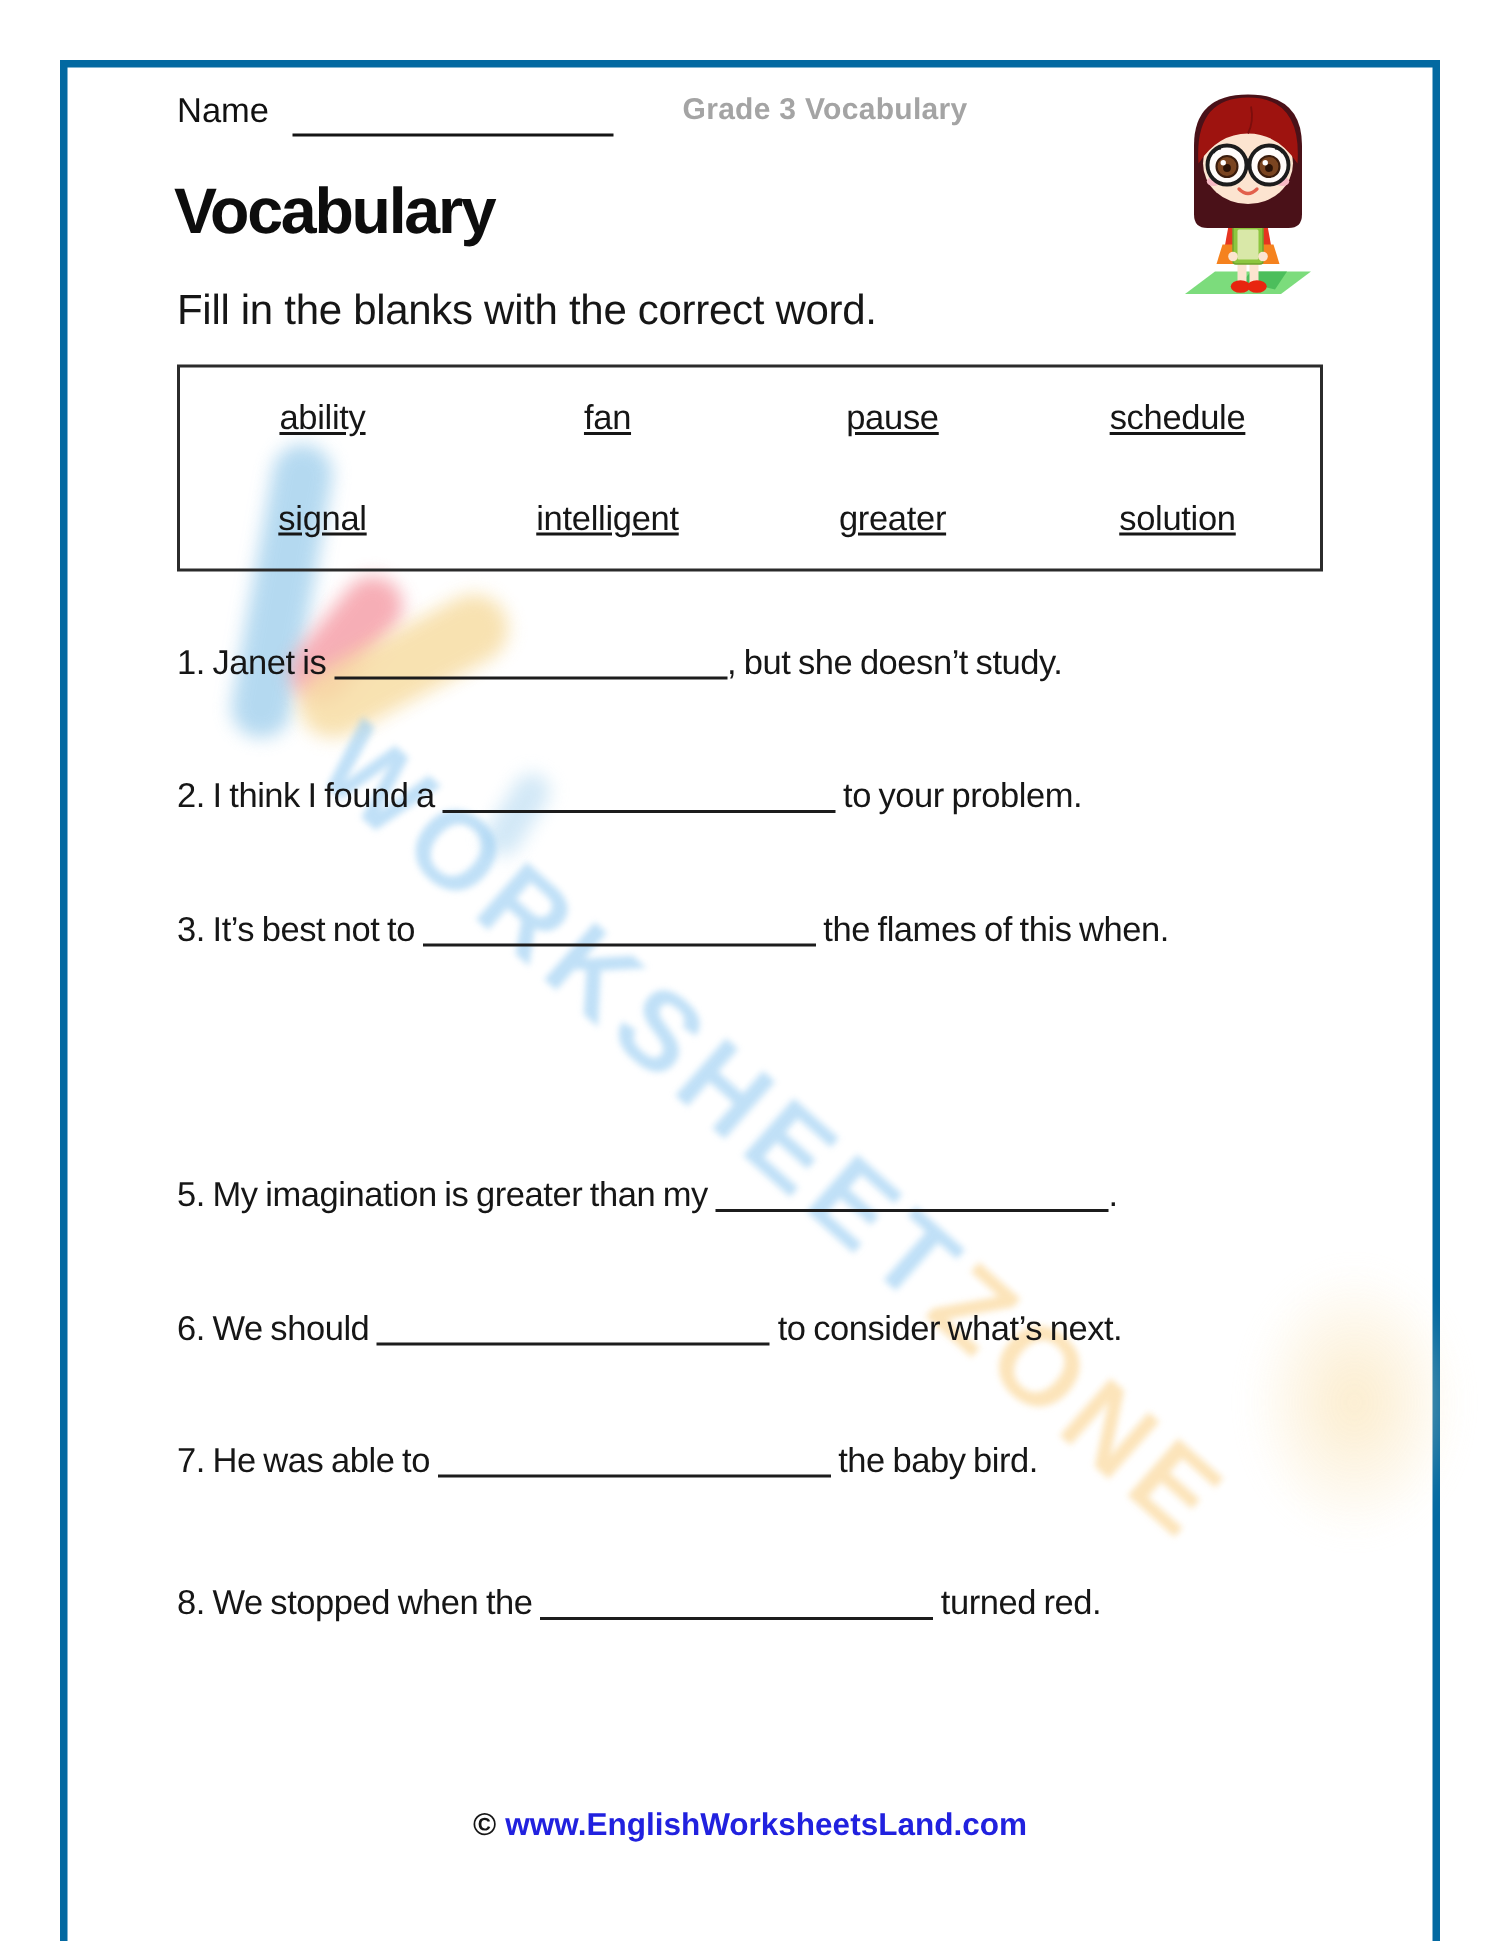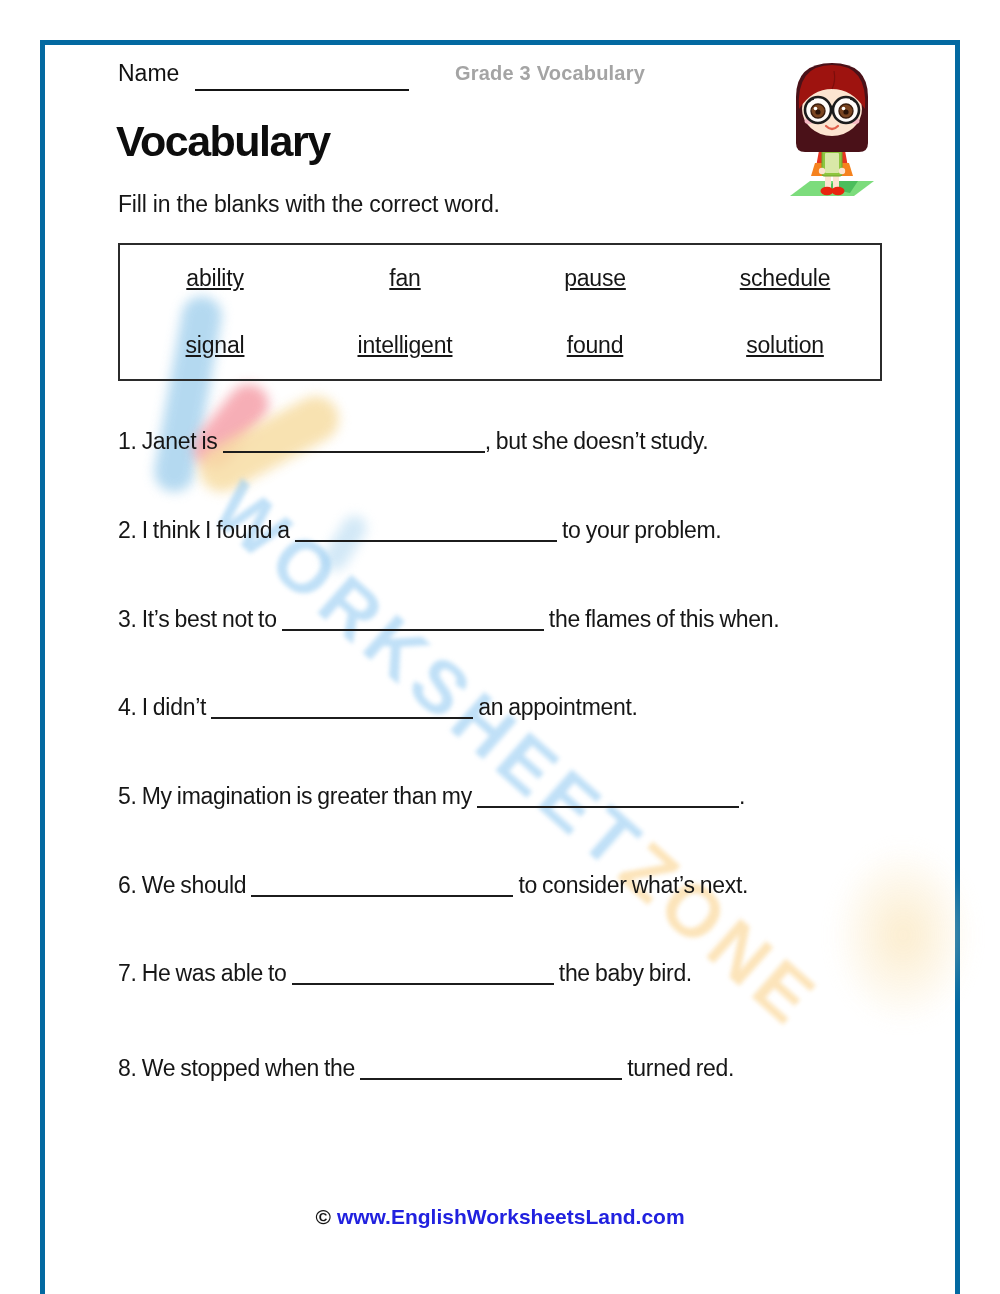--- a/index.html
+++ b/index.html
@@ -29,21 +29,21 @@
     position:absolute;left:788px;top:800px;width:140px;height:180px;border-radius:50%;
     background:radial-gradient(closest-side,#fbe9c4,rgba(251,233,196,0));
     filter:blur(10px);opacity:.85;
   }
   
   .content{position:absolute;inset:0;z-index:1;}
   .name-label{position:absolute;left:73px;top:15px;font-size:23px;color:#111;}
   .name-line{position:absolute;left:150px;top:16px;width:214px;height:28px;border-bottom:2px solid #151515;}
   .grade-label{position:absolute;left:300px;top:17px;width:300px;text-align:right;font-size:20px;font-weight:bold;color:#a4a4a4;letter-spacing:0.2px;}
   .title{position:absolute;left:71px;top:72px;font-size:43px;font-weight:bold;letter-spacing:-1.5px;color:#0d0d0d;}
-  .instructions{position:absolute;left:73px;top:146px;font-size:23px;letter-spacing:-0.2px;}
+  .instructions{position:absolute;left:73px;top:146px;font-size:28px;letter-spacing:-0.2px;}
   .word-bank{
     position:absolute;left:73px;top:198px;width:764px;height:138px;
     border:2px solid #2b2b2b;box-sizing:border-box;
     display:grid;grid-template-columns:repeat(4,1fr);grid-template-rows:1fr 1fr;
     align-items:center;justify-items:center;font-size:23px;letter-spacing:-0.2px;text-decoration:underline;
   }
   .sentence{position:absolute;left:73px;font-size:23px;letter-spacing:-0.3px;word-spacing:-1px;white-space:nowrap;text-align:center;}
   .s1{top:383px;} .s2{top:472px;} .s3{top:561px;} .s4{top:649px;}
   .s5{top:738px;} .s6{top:827px;} .s7{top:915px;} .s8{top:1010px;}
   .blank{
@@ -124,31 +124,30 @@
     <div class="title">Vocabulary</div>
     <div class="instructions">Fill in the blanks with the correct word.</div>
 
     <div class="word-bank">
       <span>ability</span>
       <span>fan</span>
       <span>pause</span>
       <span>schedule</span>
       <span>signal</span>
       <span>intelligent</span>
-      <span>found</span>
+      <span>greater</span>
       <span>solution</span>
     </div>
 
     <div class="sentence s1"><span>1. Janet is </span><span class="blank"></span><span>, but she doesn’t study.</span></div>
 
     <div class="sentence s2"><span>2. I think I found a </span><span class="blank"></span><span> to your problem.</span></div>
 
     <div class="sentence s3"><span>3. It’s best not to </span><span class="blank"></span><span> the flames of this when.</span></div>
 
-    <div class="sentence s4"><span>4. I didn’t </span><span class="blank"></span><span> an appointment.</span></div>
 
     <div class="sentence s5"><span>5. My imagination is greater than my </span><span class="blank"></span><span>.</span></div>
 
     <div class="sentence s6"><span>6. We should </span><span class="blank"></span><span> to consider what’s next.</span></div>
 
     <div class="sentence s7"><span>7. He was able to </span><span class="blank"></span><span> the baby bird.</span></div>
 
     <div class="sentence s8"><span>8. We stopped when the </span><span class="blank"></span><span> turned red.</span></div>
 
     <div class="footer"><span class="copy">©</span><span class="url">www.EnglishWorksheetsLand.com</span></div>

